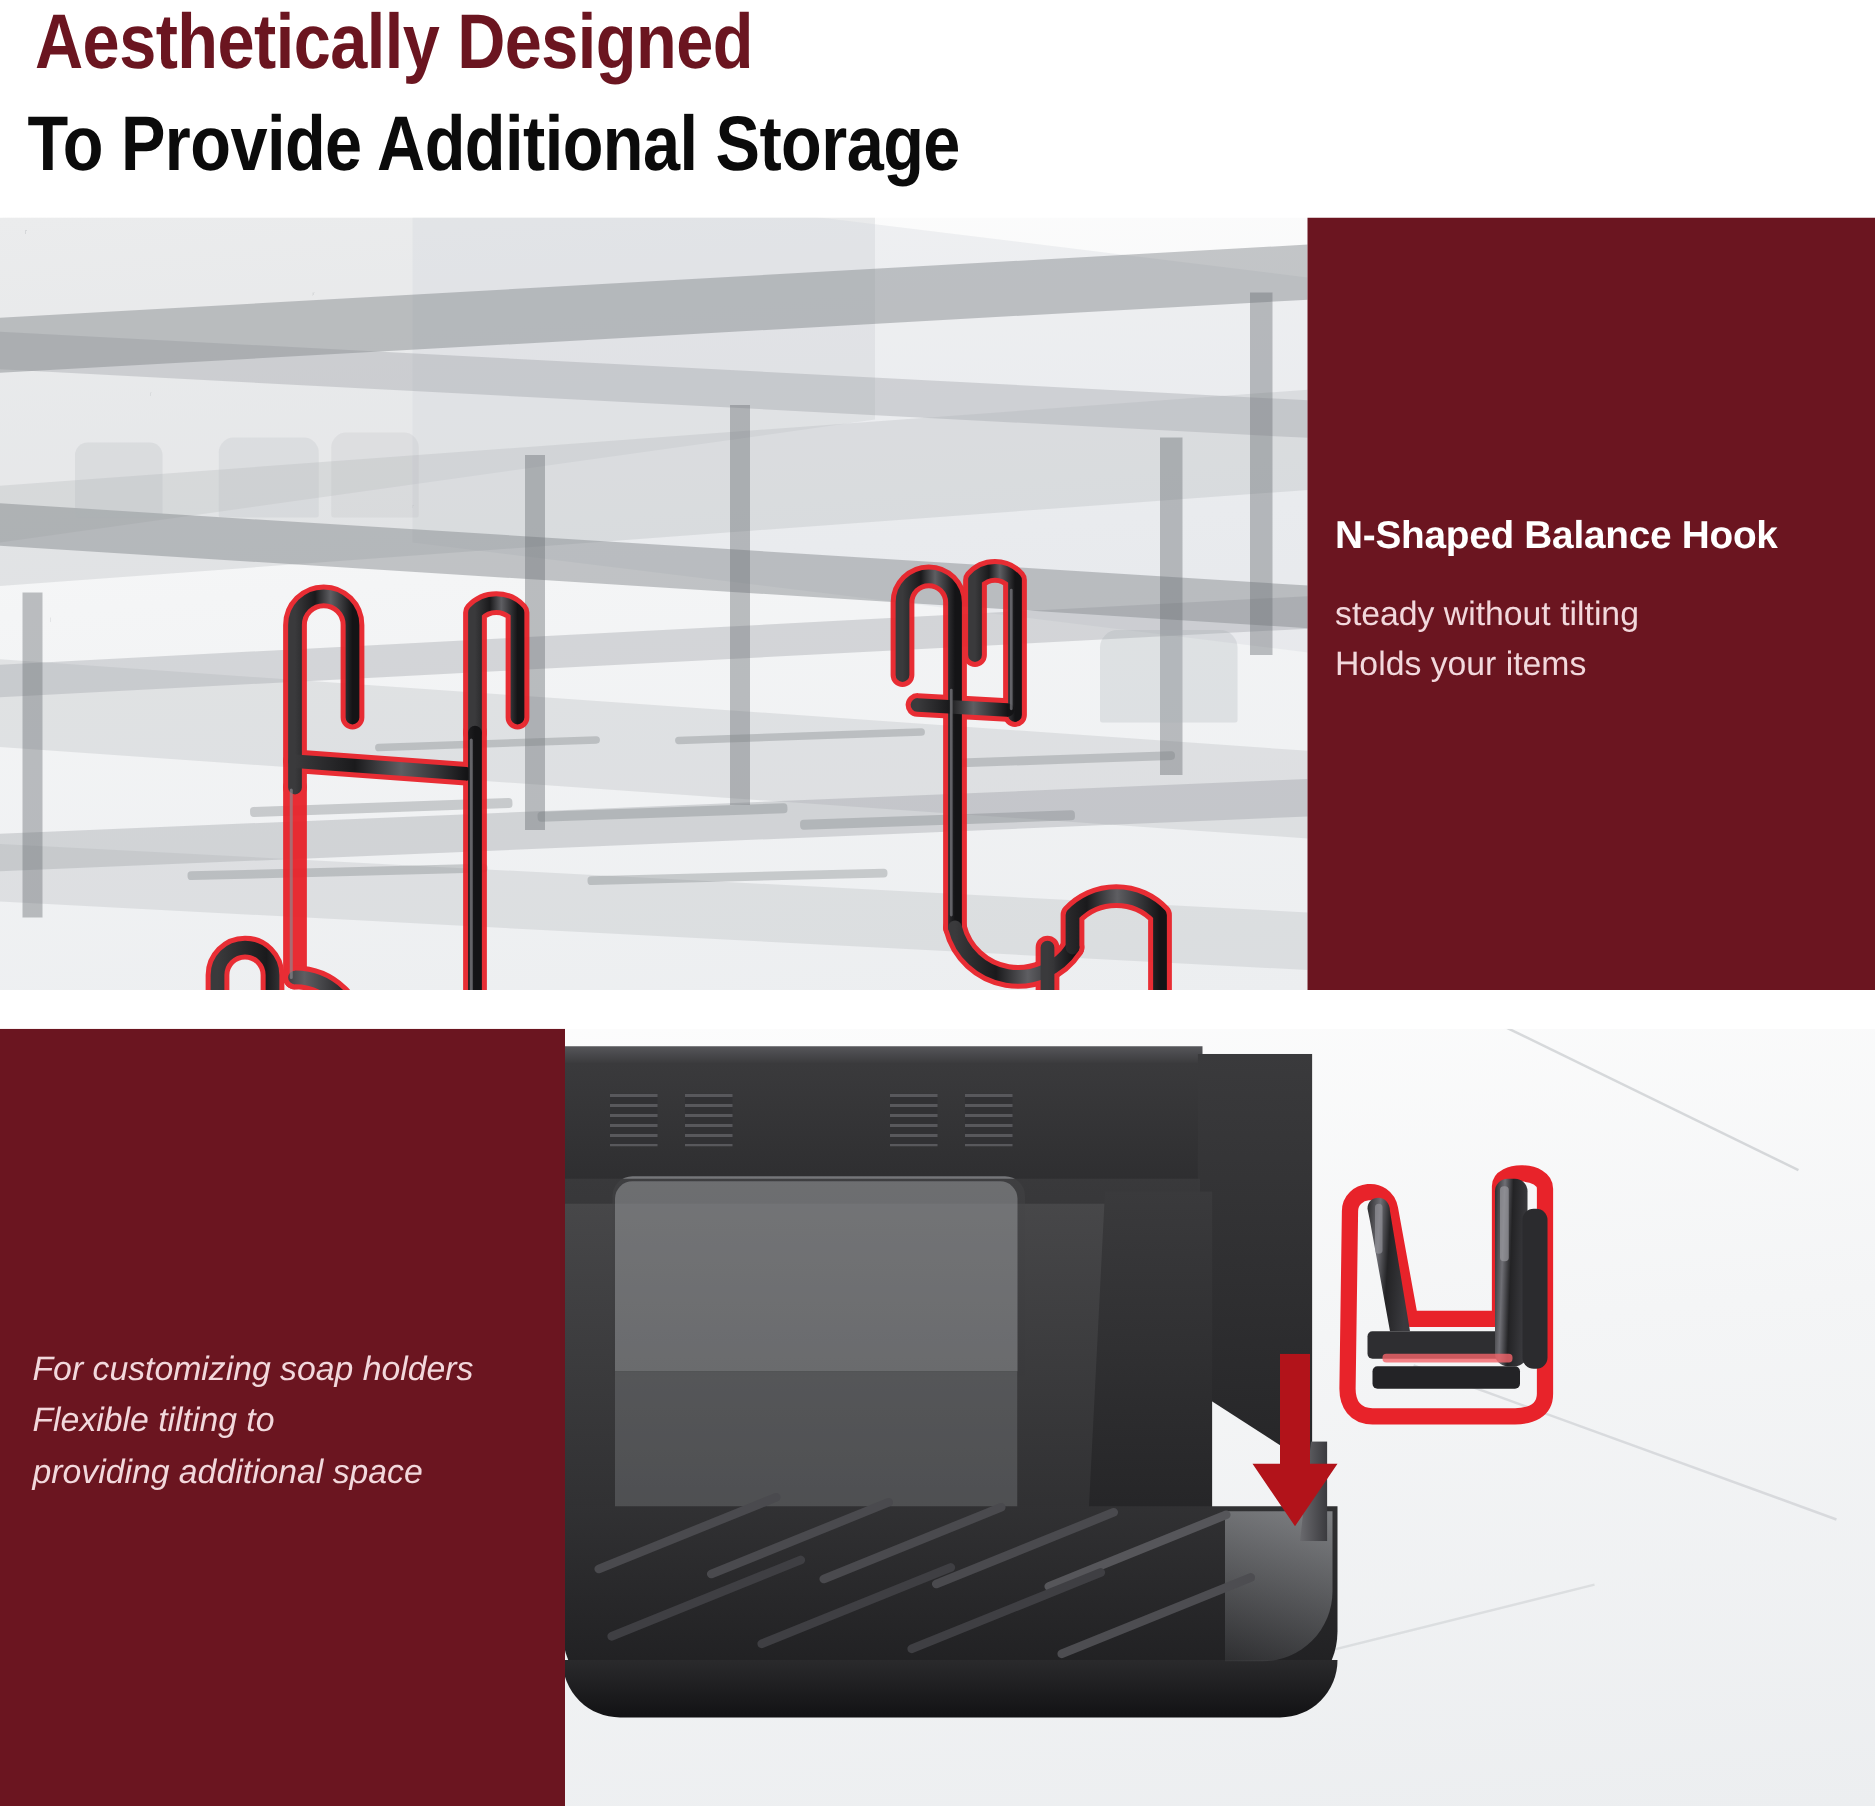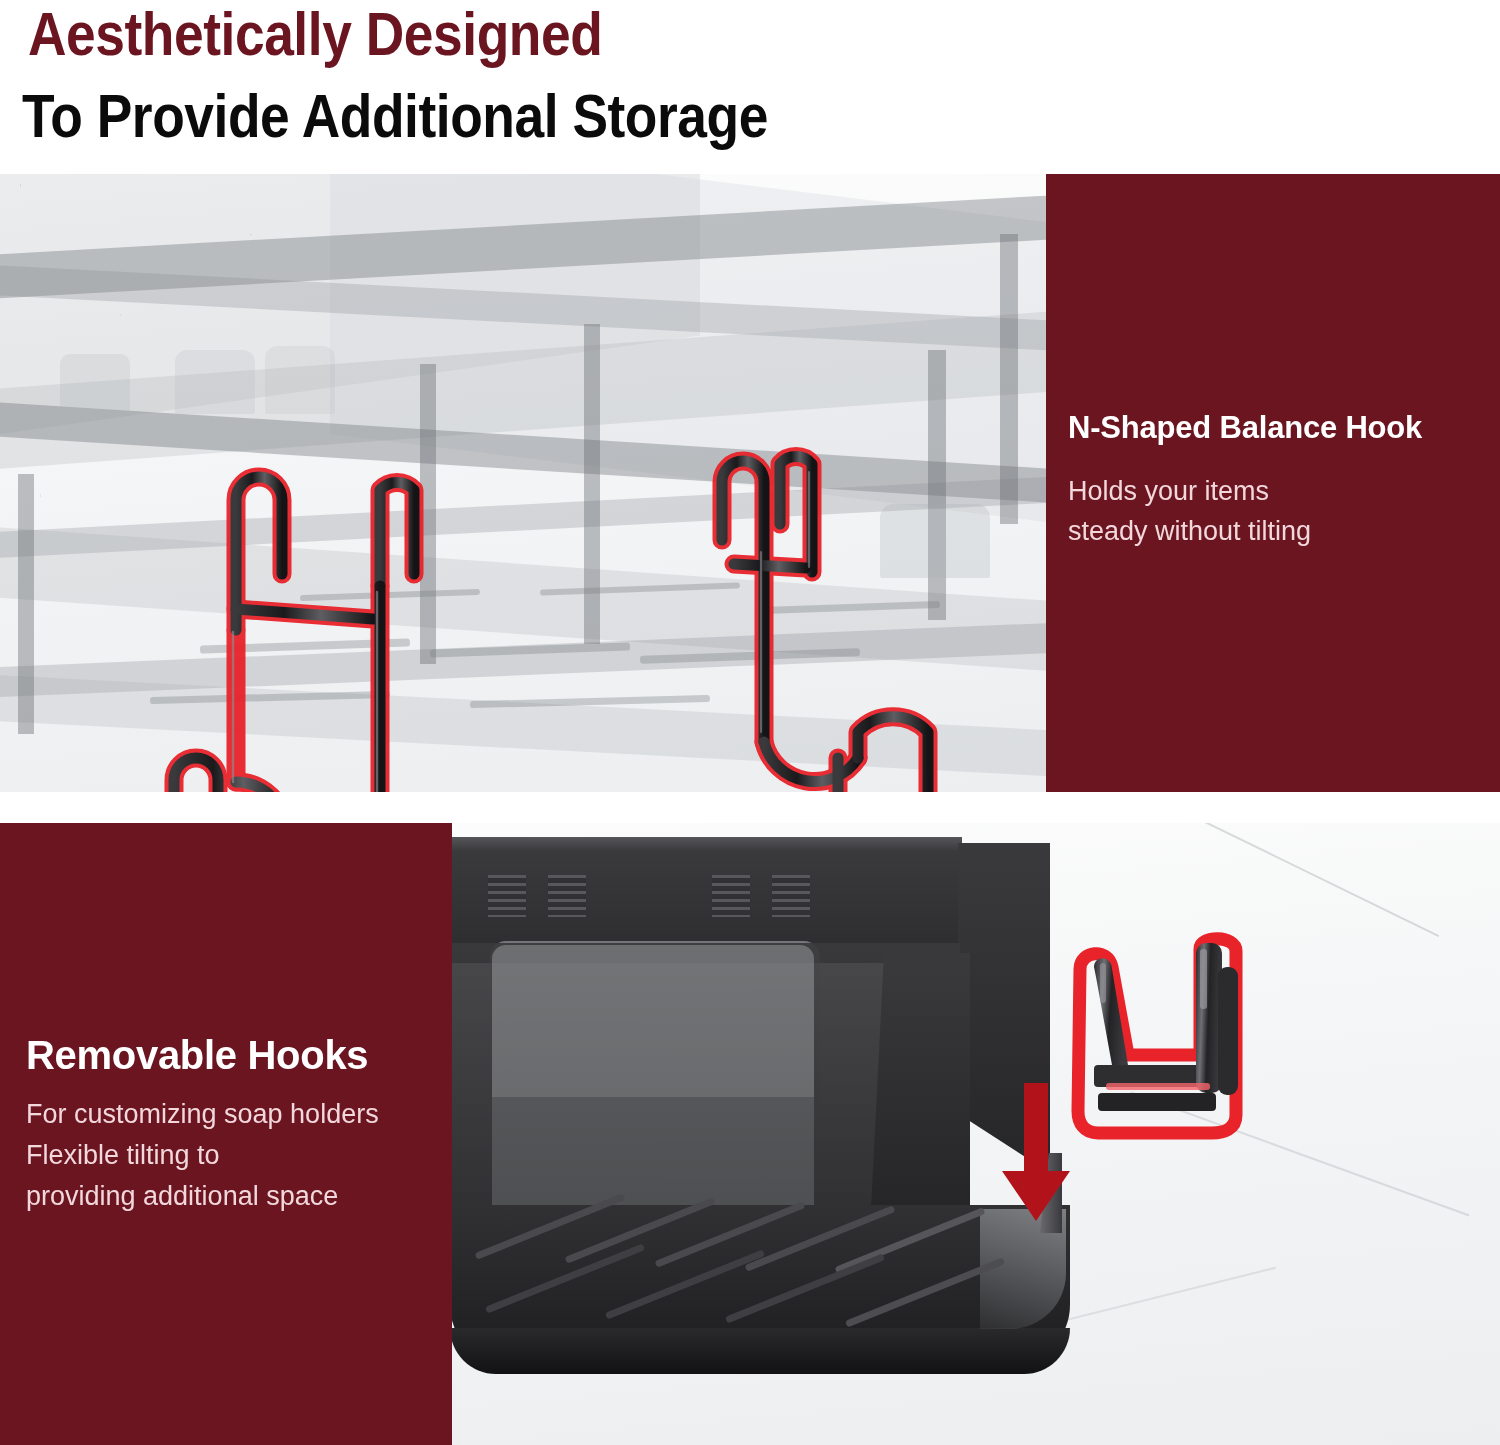--- a/index.html
+++ b/index.html
@@ -56,21 +56,21 @@
     font-family:"Liberation Sans","DejaVu Sans",sans-serif;
   }
   .cap-body{color:#F2D8DC;font-family:"Liberation Sans","DejaVu Sans",sans-serif;}
 
   .top-text{position:absolute;left:1068px;top:410px;width:420px;z-index:8;}
   .top-text .cap-title{font-size:31px;letter-spacing:-0.2px;}
   .top-text .cap-body{font-size:27px;line-height:1.48;margin-top:26px;}
 
   .bot-text{position:absolute;left:26px;top:1033px;width:430px;z-index:9;}
   .bot-text .cap-title{font-size:40px;letter-spacing:-0.3px;}
-  .bot-text .cap-body{font-size:27px;line-height:1.52;margin-top:16px;}
+  .bot-text .cap-body{font-size:27px;line-height:1.52;margin-top:42px;font-style:italic;}
   .cap-body div{white-space:nowrap;}
   
   .shelfPart{position:absolute;}
 </style>
 </head>
 <body>
 
 <div class="page">
 
   <div class="headline">
@@ -182,22 +182,22 @@
       </svg>
 
     </div>
 
     <div class="top-panel"></div>
   </div>
 
   <div class="top-text">
     <div class="cap-title">N-Shaped Balance Hook</div>
     <div class="cap-body">
+      <div>steady without tilting</div>
       <div>Holds your items</div>
-      <div>steady without tilting</div>
     </div>
   </div>
 
   <div class="sec-bot">
 
     <div class="bot-photo marble">
 
       <div style="position:absolute;left:1040px;top:20px;width:420px;height:2px;background:rgba(150,155,160,.35);transform:rotate(26deg);"></div>
       <div style="position:absolute;left:1120px;top:330px;width:360px;height:2px;background:rgba(150,155,160,.28);transform:rotate(20deg);"></div>
       <div style="position:absolute;left:980px;top:480px;width:300px;height:1.5px;background:rgba(150,155,160,.22);transform:rotate(-14deg);"></div>
@@ -264,21 +264,20 @@
         <rect x="150" y="16" width="7" height="60" rx="3" fill="#9a9aa0" opacity=".7"></rect>
         <rect x="50" y="30" width="6" height="40" rx="3" fill="#9a9aa0" opacity=".6"></rect>
       </svg>
 
     </div>
 
     <div class="bot-panel"></div>
   </div>
 
   <div class="bot-text">
-    <div class="cap-title">Removable Hooks</div>
     <div class="cap-body">
       <div>For customizing soap holders</div>
       <div>Flexible tilting to</div>
       <div>providing additional space</div>
     </div>
   </div>
 
 </div>
 
 </body></html>

